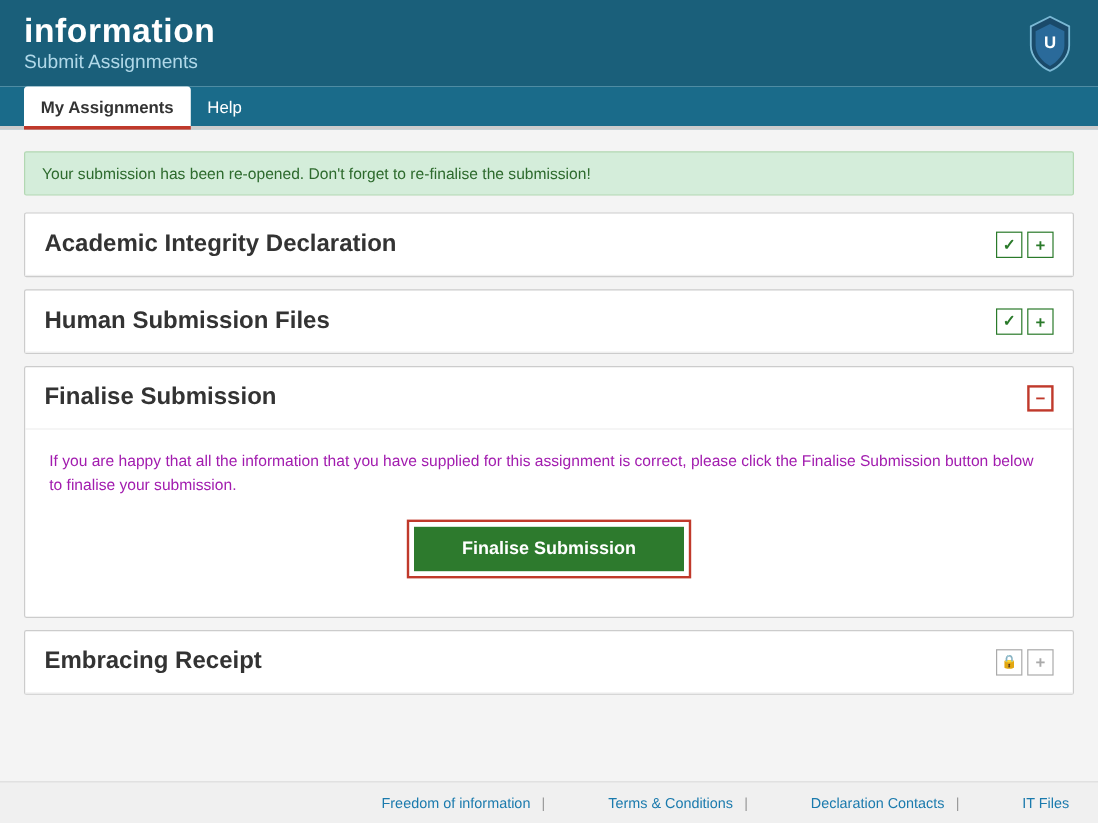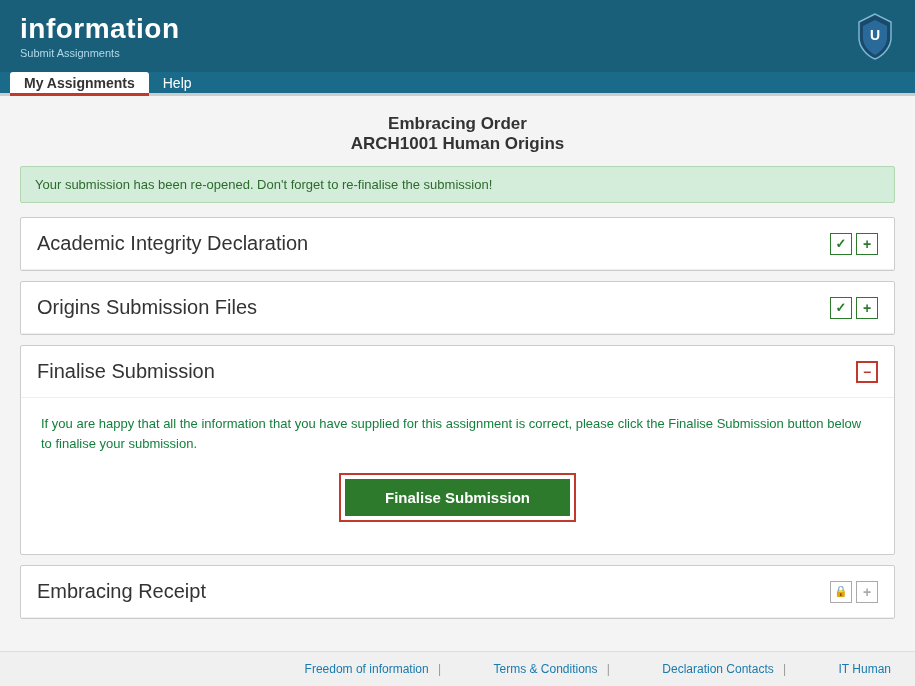--- a/index.html
+++ b/index.html
@@ -16,21 +16,21 @@
     }
     .header-left {}
     .header-title {
       color: #fff;
       font-size: 28px;
       font-weight: bold;
       letter-spacing: 0.5px;
     }
     .header-subtitle {
       color: #b0d8e8;
-      font-size: 11px;
+      font-size: 16px;
       margin-top: 2px;
     }
     .header-logo {
       display: flex;
       align-items: center;
       gap: 10px;
       color: #fff;
     }
     .logo-shield {
       width: 40px;
@@ -47,24 +47,24 @@
     }
     .logo-text-bottom {
       font-size: 22px;
       font-weight: bold;
       color: #fff;
     }
 
     
     .nav {
       background: #1a6b8a;
-      padding: 0 10px;
+      padding: 0 20px;
       display: flex;
       align-items: flex-end;
-      height: 24px;
+      height: 36px;
       border-bottom: 3px solid #ccc;
     }
     .nav-item {
       padding: 8px 14px;
       color: #fff;
       font-size: 14px;
       cursor: pointer;
       position: relative;
       bottom: 0;
       text-decoration: none;
@@ -131,21 +131,21 @@
     .section-header {
       display: flex;
       align-items: center;
       justify-content: space-between;
       padding: 14px 16px;
       border-bottom: 1px solid #eee;
     }
     .section-title {
       font-size: 20px;
       color: #333;
-      font-weight: normal;
+      font-weight: bold;
     }
     .section-icons {
       display: flex;
       gap: 4px;
       align-items: center;
     }
     .icon-btn {
       width: 22px;
       height: 22px;
       display: flex;
@@ -181,21 +181,21 @@
       color: #999;
       border-color: #999;
     }
 
     
     .section-body {
       padding: 16px 20px;
     }
     .section-body p {
       font-size: 13px;
-      color: #15803d;
+      color: #a21caf;
       line-height: 1.5;
       margin-bottom: 20px;
     }
     .finalise-btn-container {
       display: flex;
       justify-content: center;
       margin-bottom: 16px;
     }
     .finalise-btn-wrapper {
       border: 2px solid #c0392b;
@@ -254,40 +254,36 @@
   <div class="nav-item active">
     <span>My Assignments</span>
   </div>
   <div class="nav-item">
     <span>Help</span>
   </div>
 </div>
 
 <div class="main">
 
-  <div class="page-title">
-    <div class="page-title-line1">Embracing Order</div>
-    <div class="page-title-line2">ARCH1001 Human Origins</div>
-  </div>
 
   <div class="alert-box">Your submission has been re-opened. Don't forget to re-finalise the submission!</div>
 
   <div class="section-panel">
     <div class="section-header">
       <span class="section-title">Academic Integrity Declaration</span>
       <div class="section-icons">
         <div class="icon-btn check">✓</div>
         <div class="icon-btn plus">+</div>
       </div>
     </div>
   </div>
 
   <div class="section-panel">
     <div class="section-header">
-      <span class="section-title">Origins Submission Files</span>
+      <span class="section-title">Human Submission Files</span>
       <div class="section-icons">
         <div class="icon-btn check">✓</div>
         <div class="icon-btn plus">+</div>
       </div>
     </div>
   </div>
 
   <div class="section-panel">
     <div class="section-header">
       <span class="section-title">Finalise Submission</span>
@@ -317,14 +313,14 @@
 
 </div>
 
 <div class="footer">
   <a href="#">Freedom of information</a>
   <span class="footer-sep">|</span>
   <a href="#">Terms &amp; Conditions</a>
   <span class="footer-sep">|</span>
   <a href="#">Declaration Contacts</a>
   <span class="footer-sep">|</span>
-  <a href="#">IT Human</a>
+  <a href="#">IT Files</a>
 </div>
 
 </body></html>

